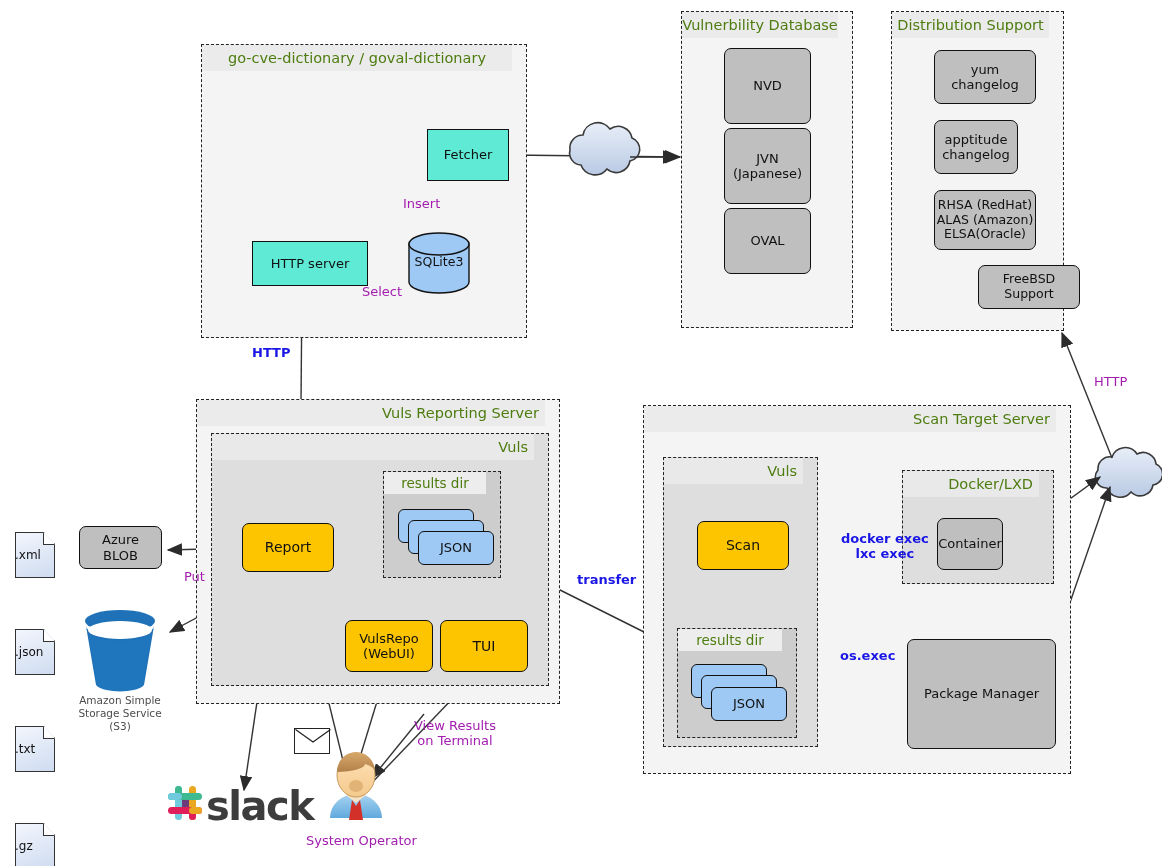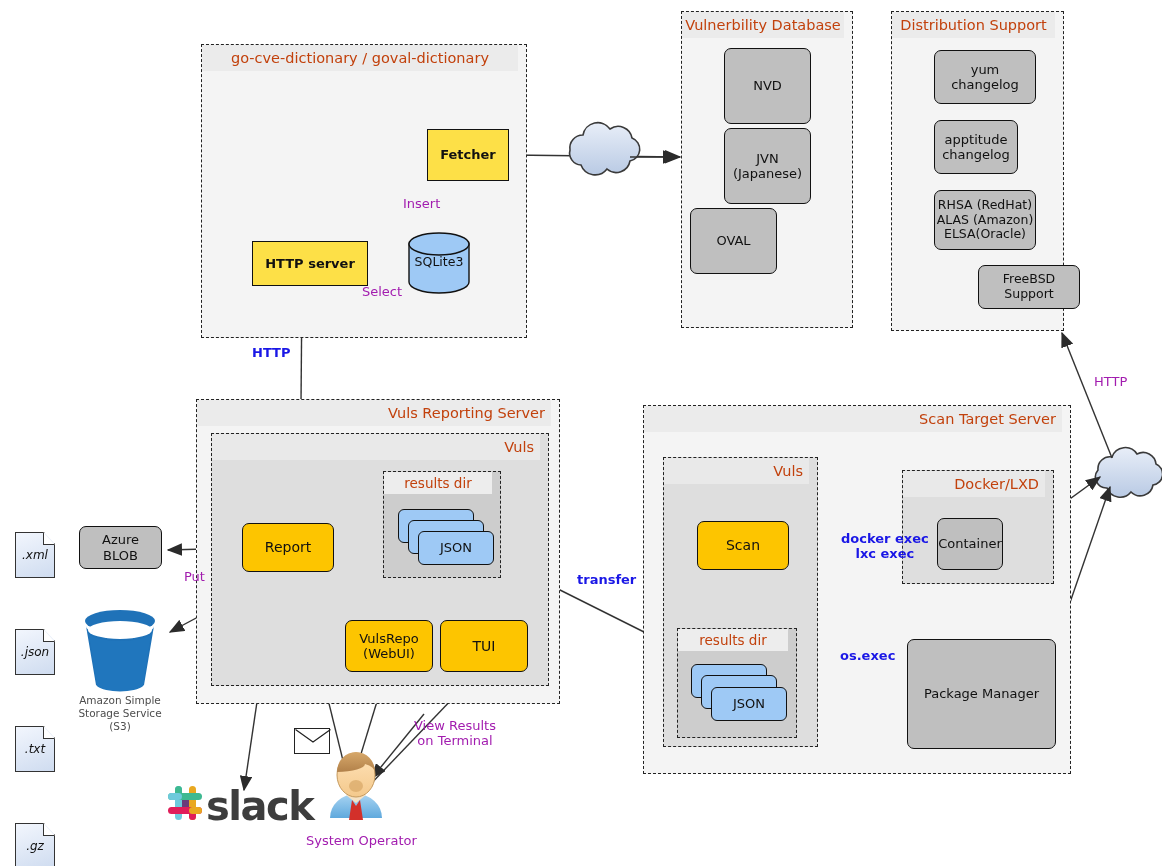--- a/index.html
+++ b/index.html
@@ -3,33 +3,33 @@
 <meta charset="utf-8">
 <style>
   html,body{margin:0;padding:0;background:#ffffff;}
   body{width:1162px;height:866px;position:relative;overflow:hidden;
        font-family:"DejaVu Sans","Liberation Sans",sans-serif;color:#111;}
   #stage{position:absolute;left:0;top:0;width:1162px;height:866px;}
   .abs{position:absolute;box-sizing:border-box;}
 
   
   .panel{border:1.6px dashed #222;background:#f4f4f4;}
-  .panel > .hdr{position:absolute;left:0;top:0;right:8px;height:26px;background:#ebebeb;
-                text-align:right;padding-right:6px;line-height:26px;font-size:14.5px;color:#c2410c;}
+  .panel > .hdr{position:absolute;left:0;top:0;right:14px;height:26px;background:#ebebeb;
+                text-align:right;padding-right:6px;line-height:26px;font-size:14.5px;color:#4d7c0f;}
   .panel.center > .hdr{text-align:center;padding:0;}
   .panel.inner{background:#dedede;}
   .panel.inner > .hdr{background:#e9e9e9;}
   .panel.resdir{background:#cdcdcd;}
   .panel.resdir > .hdr{background:#ededed;}
 
   
   .node{border:1.3px solid #111;display:flex;align-items:center;justify-content:center;
         text-align:center;font-size:13px;line-height:1.18;color:#111;}
   .gray{background:#bfbfbf;}
-  .gray-sq{background:#fde047;font-weight:bold;}
+  .gray-sq{background:#5eead4;}
   .round{border-radius:7px;}
   .yellow{background:#fdc500;border-radius:7px;border:1.3px solid #111;font-size:14px;}
   .jsonbox{background:#9ec9f5;border:1.3px solid #111;border-radius:6px;font-size:13px;}
 
   
   .lbl{position:absolute;font-size:13px;color:#a21caf;white-space:pre;line-height:1.18;}
   .lbl.blue{color:#1a17e6;font-weight:bold;}
   .lbl.c{text-align:center;}
 
   
@@ -37,21 +37,21 @@
 
   
   .fileicon{width:40px;height:46px;position:relative;}
   .fileicon .pg{position:absolute;inset:0;background:linear-gradient(160deg,#f2f6fd 0%,#cfdcf0 100%);
       border:1.2px solid #333;
       clip-path:polygon(0 0, 72% 0, 100% 26%, 100% 100%, 0 100%);}
   .fileicon .fold{position:absolute;right:0;top:0;width:28%;height:26%;
       background:#ffffff;border-left:1.2px solid #333;border-bottom:1.2px solid #333;
       clip-path:polygon(0 0,100% 100%,0 100%);}
   .fileicon .ftxt{position:absolute;left:0;right:0;top:50%;transform:translateY(-50%);
-      text-align:center;font-size:12px;color:#111;font-style:italic;}
+      text-align:left;font-size:12px;color:#111;}
 
   
   .s3cap{position:absolute;font-size:10.5px;color:#4d4d4d;text-align:center;line-height:1.25;}
 
   
   .slacktxt{position:absolute;font-size:40px;font-weight:bold;color:#3d3d3d;letter-spacing:-1.5px;}
 
   
   .envelope{position:absolute;background:#fff;border:1.3px solid #222;}
 </style>
@@ -191,21 +191,21 @@
   <div class="abs panel center" style="left:681px;top:11px;width:172px;height:317px;">
     <div class="hdr">Vulnerbility Database</div>
   </div>
   <div class="abs node gray round" style="left:724px;top:48px;width:87px;height:76px;">
     <span>NVD</span>
   </div>
   <div class="abs node gray round" style="left:724px;top:128px;width:87px;height:76px;white-space:pre;">
     <span>JVN
 (Japanese)</span>
   </div>
-  <div class="abs node gray round" style="left:690px;top:208px;width:87px;height:66px;">
+  <div class="abs node gray round" style="left:724px;top:208px;width:87px;height:66px;">
     <span>OVAL</span>
   </div>
 
   <div class="abs panel center" style="left:891px;top:11px;width:173px;height:320px;">
     <div class="hdr">Distribution Support</div>
   </div>
   <div class="abs node gray round" style="left:934px;top:50px;width:102px;height:54px;white-space:pre;">
     <span>yum
 changelog</span>
   </div>

